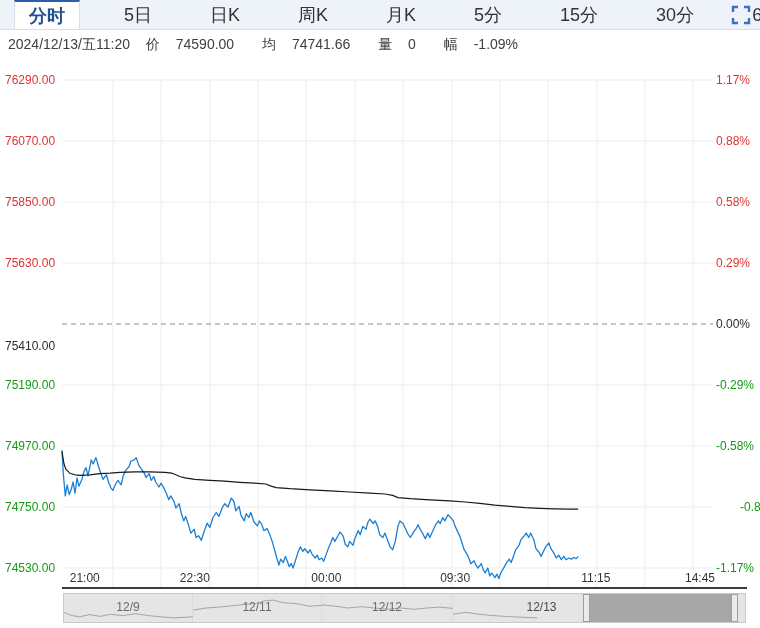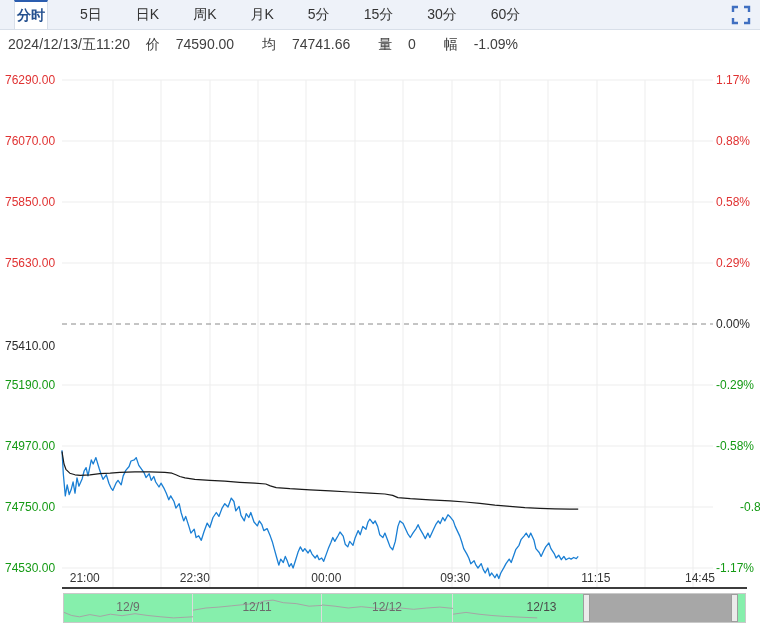--- a/index.html
+++ b/index.html
@@ -1,42 +1,42 @@
 <!DOCTYPE html>
 <html><head>
 <meta charset="utf-8">
 <style>
   html,body{margin:0;padding:0;background:#fff;}
   body{width:760px;height:628px;position:relative;overflow:hidden;
        font-family:"Liberation Sans","DejaVu Sans",sans-serif;-webkit-font-smoothing:antialiased;}
   
   .tabbar{position:absolute;left:0;top:0;width:760px;height:30px;background:#eef2f9;
           border-bottom:1px solid #d8dfe9;box-sizing:border-box;display:flex;align-items:stretch;}
-  .tab{display:flex;align-items:center;padding:0 2px;margin-left:30px;font-size:14px;color:#333;
+  .tab{display:flex;align-items:center;padding:0 14px;margin-left:30px;font-size:18px;color:#333;
        cursor:pointer;white-space:nowrap;}
   .tab:first-child{margin-left:14px;}
   .tab.active{background:#fff;border-top:2px solid #2b5daf;border-left:1px solid #d8dfe9;
               border-right:1px solid #d8dfe9;color:#24508f;font-weight:bold;}
   .fsbtn{position:absolute;right:8px;top:4px;width:22px;height:22px;cursor:pointer;}
   
   .infobar{position:absolute;left:8px;top:32px;height:24px;line-height:24px;font-size:14px;
            color:#404040;white-space:nowrap;}
   .infobar span{margin-right:12px;}
   
   .plot-svg{position:absolute;left:0;top:0;}
   .ylab{position:absolute;font-size:12px;line-height:12px;}
   .ylab.left{left:5px;}
   .ylab.right{left:716px;}
   .xlab{position:absolute;top:571px;font-size:12px;color:#333;transform:translateX(-50%);}
   .tone-up{color:#e03232;}
   .tone-down{color:#149a14;}
   .tone-flat{color:#2b2b2b;}
   
   .navigator{position:absolute;left:63px;top:593px;width:683px;height:30px;box-sizing:border-box;
-             border:1px solid #c9c9c9;background:#86efac;display:flex;}
+             border:1px solid #c9c9c9;background:#e5e5e5;display:flex;}
   .nav-sec{position:relative;height:100%;box-sizing:border-box;border-right:1px solid #dcdcdc;cursor:pointer;}
   .nav-sec:last-child{border-right:none;}
   .nav-sec .lbl{position:absolute;left:0;right:0;top:6px;text-align:center;font-size:12px;
                 color:#6b6b6b;z-index:3;}
   .nav-sec svg{position:absolute;left:0;top:0;z-index:2;}
   .nav-range{position:absolute;top:0;height:28px;z-index:1;display:flex;}
   .nav-shade{background:#a7a7a7;height:100%;}
   .nav-handle{width:7px;height:100%;background:#ebebeb;border:1px solid #9d9d9d;box-sizing:border-box;cursor:ew-resize;}
 </style>
 </head>

